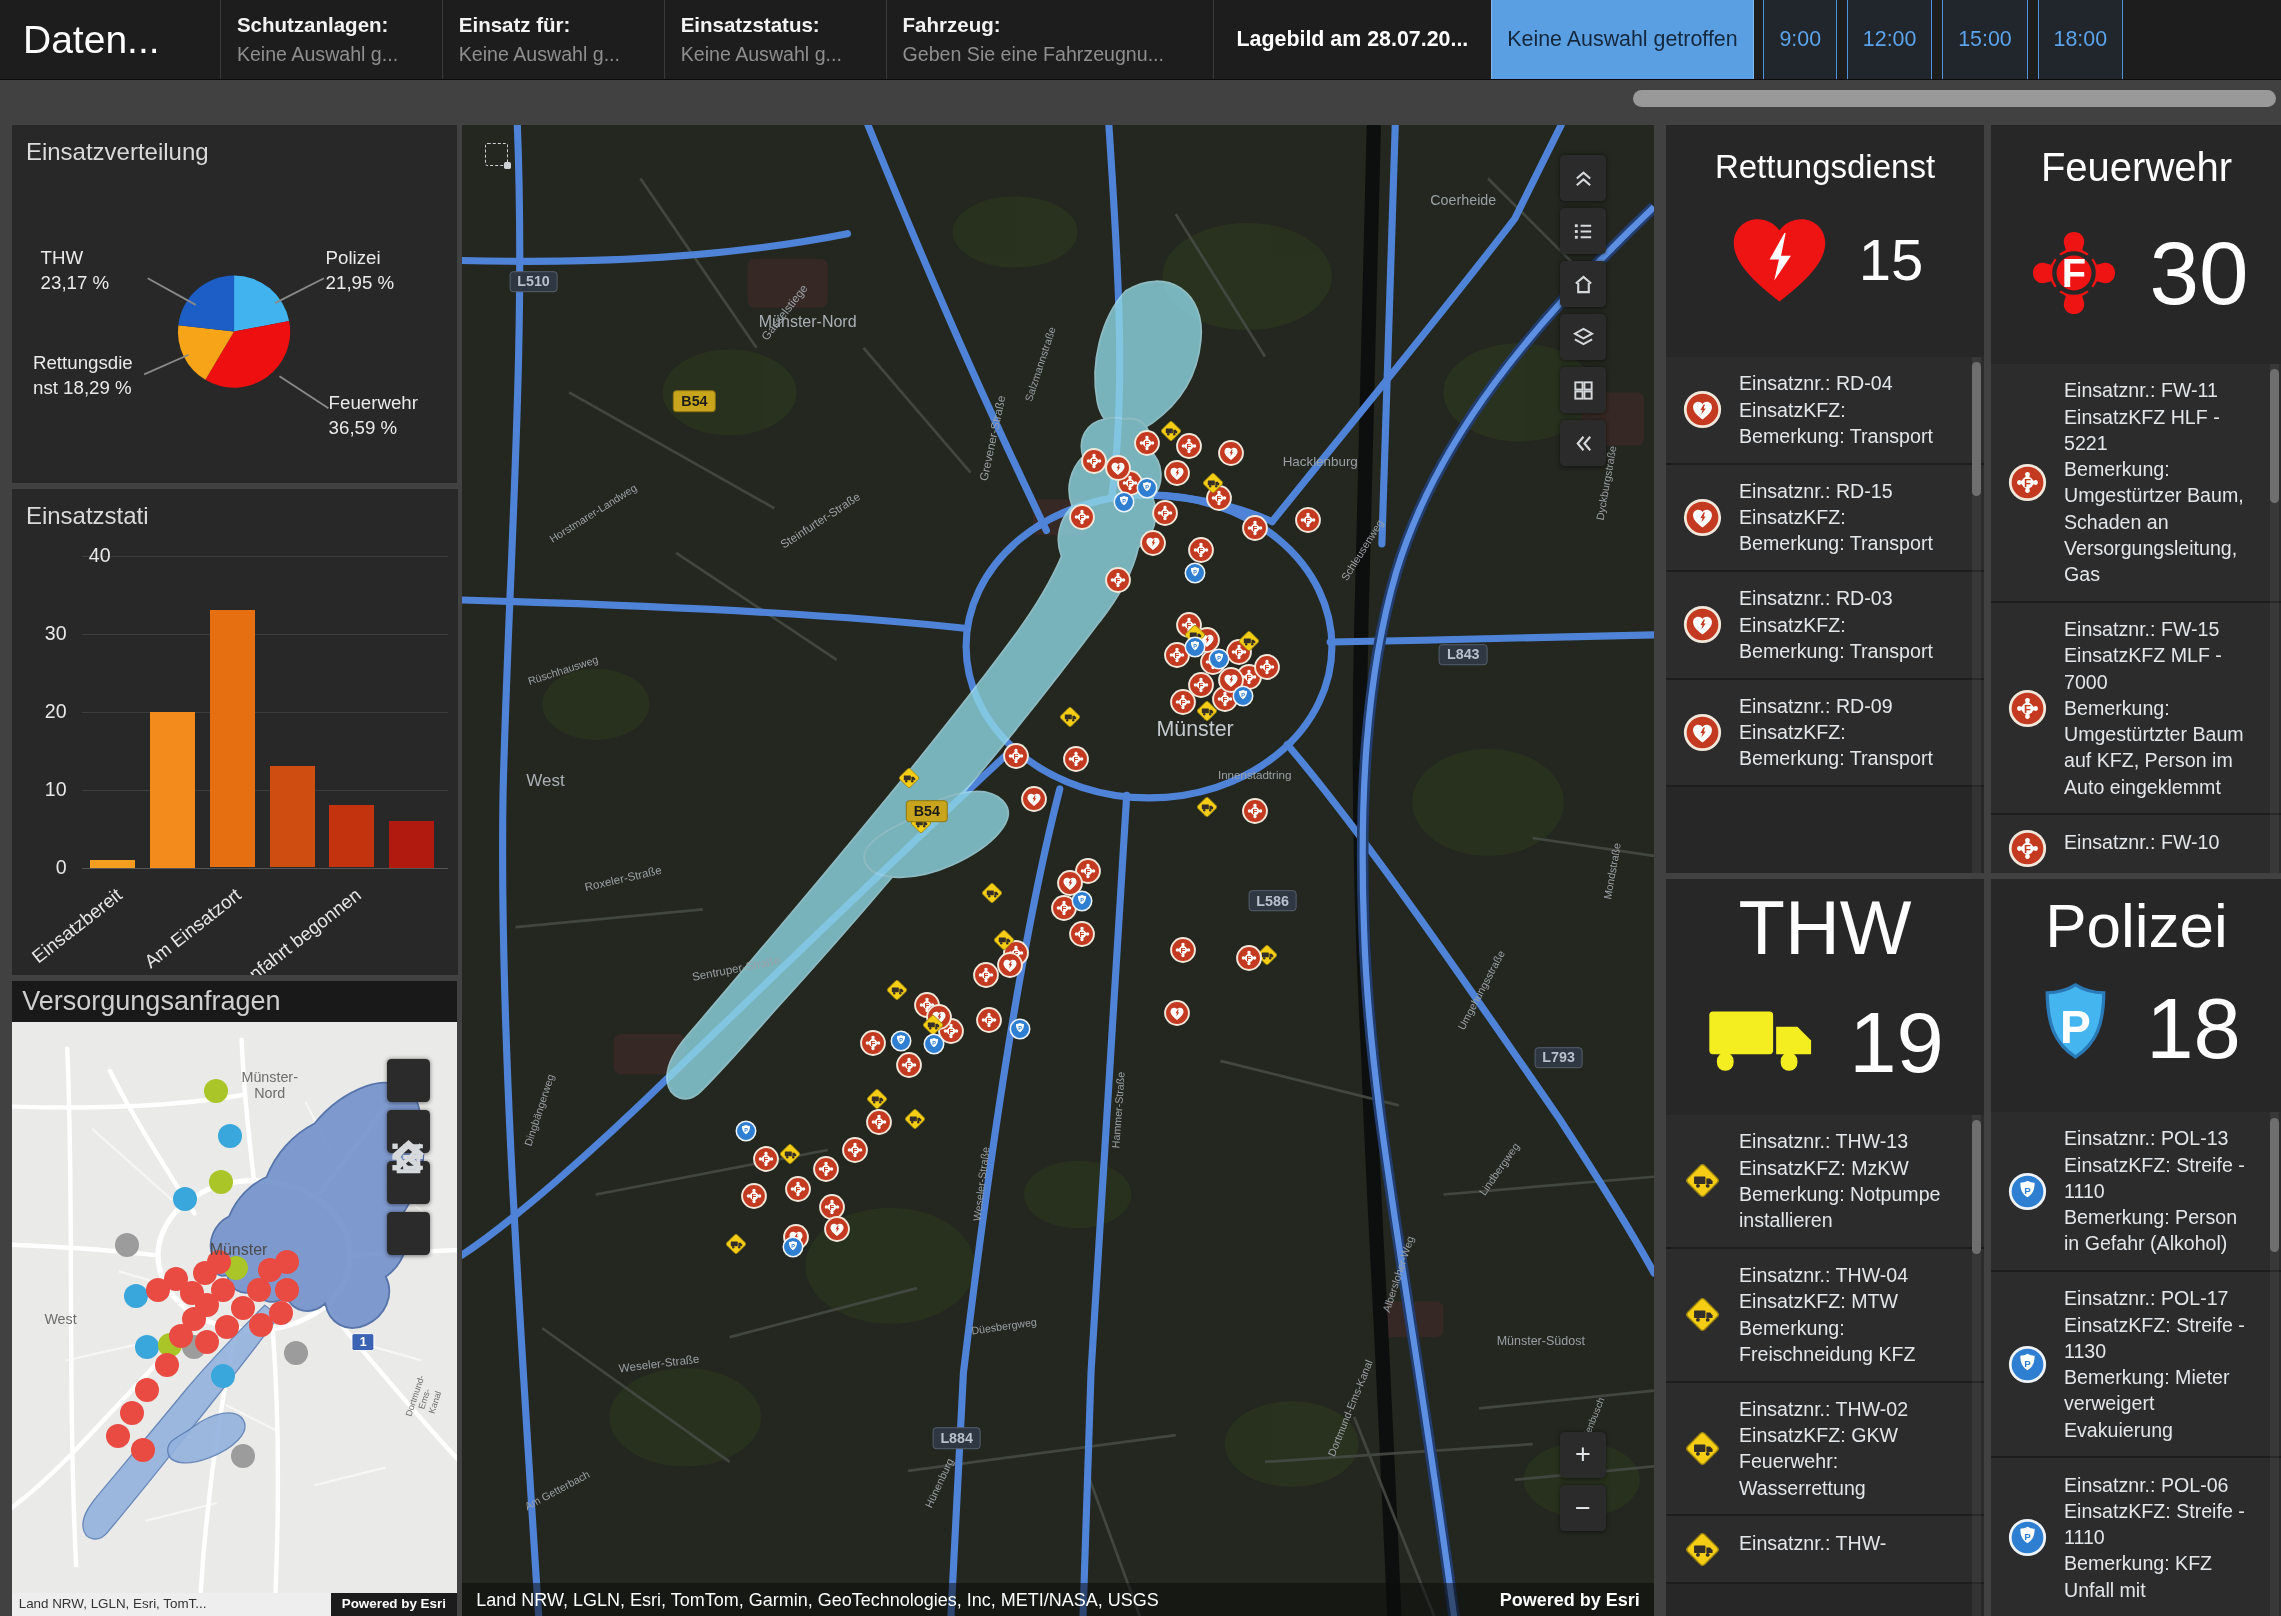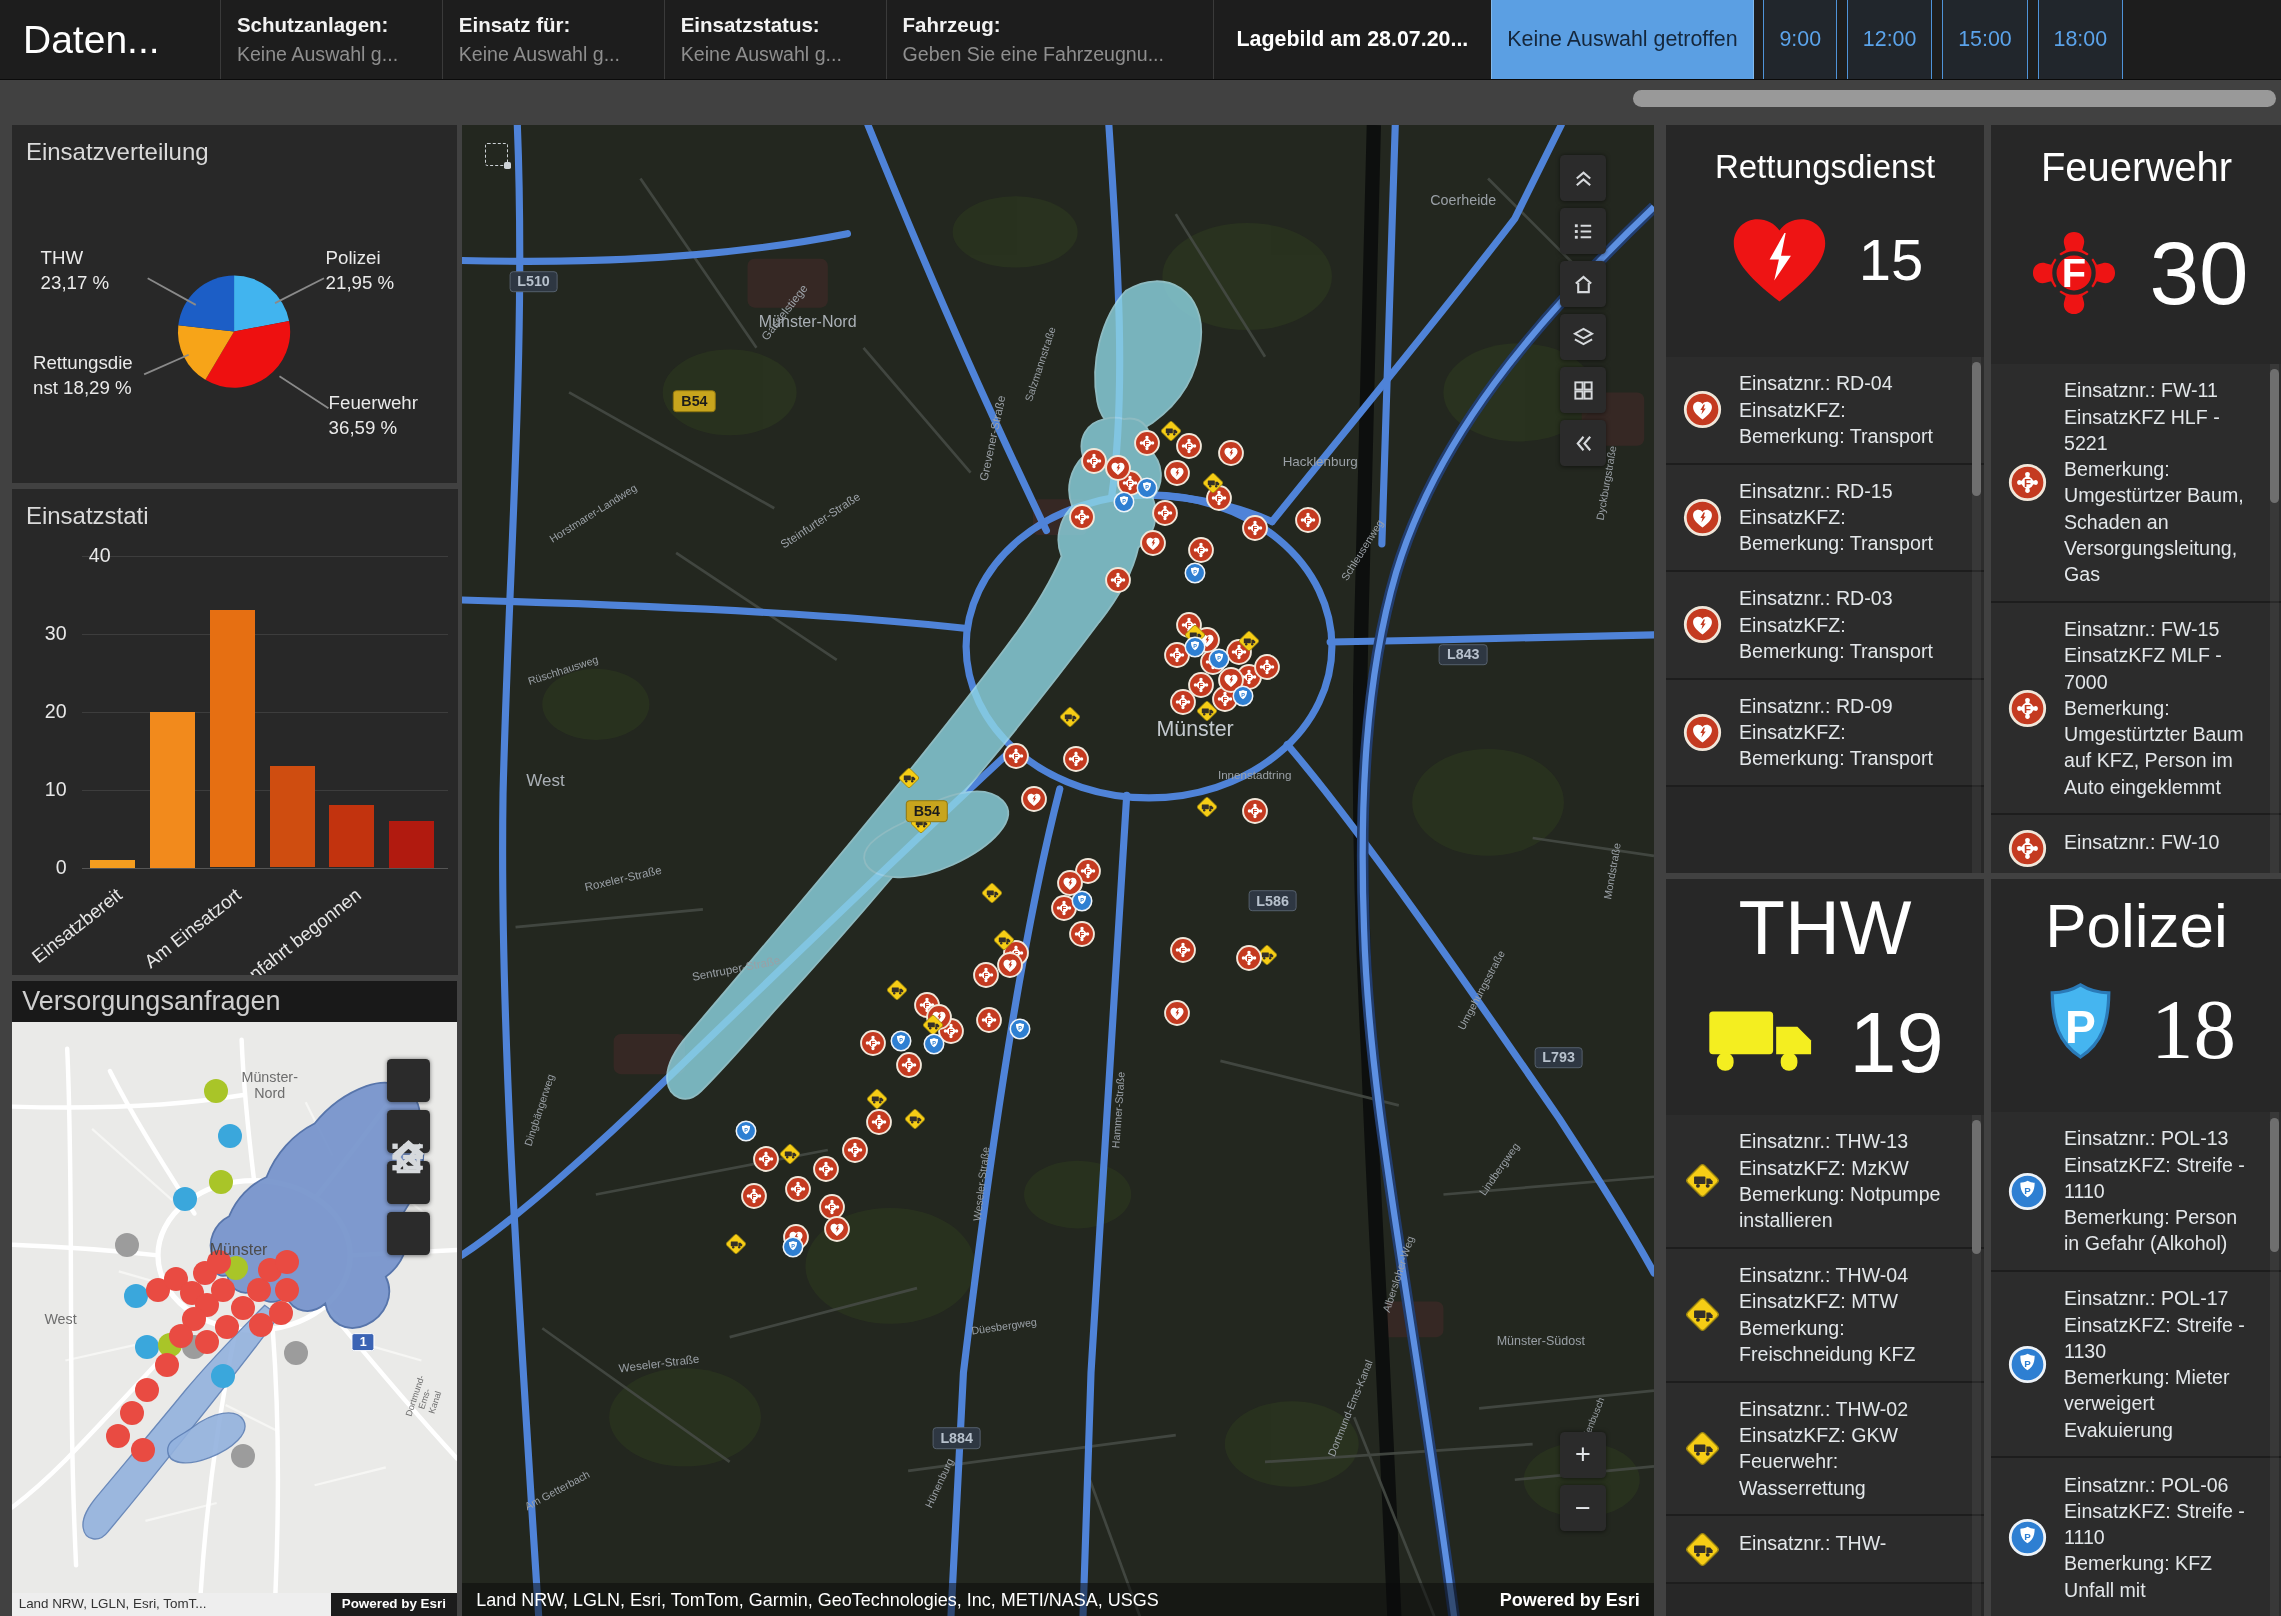--- a/index.html
+++ b/index.html
@@ -1166,21 +1166,21 @@
     </div>
     <div class="scrollthumb" style="top: 241px; height: 134px;"></div>
   </div>
 <div class="unit" id="unit-pol">
     <div class="u-title" style="font-size: 62px; margin-top: 10.7px;">Polizei</div>
     <div class="u-big" style="margin-top: 19.6px;">
       <svg viewBox="0 0 32 36" width="87" height="98">
         <path d="M16 1.8c-3.4 2.1-7.1 2.9-10.4 2.9.1 11.2 2.5 18.4 10.4 23.6 7.9-5.2 10.3-12.4 10.4-23.6C23.1 4.7 19.4 3.9 16 1.8z" fill="#45b5f0" stroke="#2a7ab8" stroke-width="1.2"></path>
         <text x="16" y="23" text-anchor="middle" font-size="17" font-weight="bold" fill="#fff">P</text>
       </svg>
-      <div class="u-count" style="font-size: 85px; font-family: Liberation Serif, serif;">18</div>
+      <div class="u-count" style="font-size: 85px;">18</div>
     </div>
     <div class="u-list" style="top: 233px;">
       <div class="u-item">
         <div class="ic">
           <svg viewBox="0 0 24 24" width="39" height="39">
             <circle cx="12" cy="12" r="10.6" fill="#2e7fd2" stroke="#eef3f8" stroke-width="1.7"></circle>
             <path d="M12 5.4c-1.6.9-3.1 1.2-4.4 1.2 0 4.2 1.1 6.9 4.4 8.9 3.3-2 4.4-4.7 4.4-8.9-1.3 0-2.8-.3-4.4-1.2z" fill="#fff"></path>
             <text x="12" y="13.3" text-anchor="middle" font-size="6" font-weight="bold" fill="#2e7fd2">P</text>
           </svg>
         </div>

